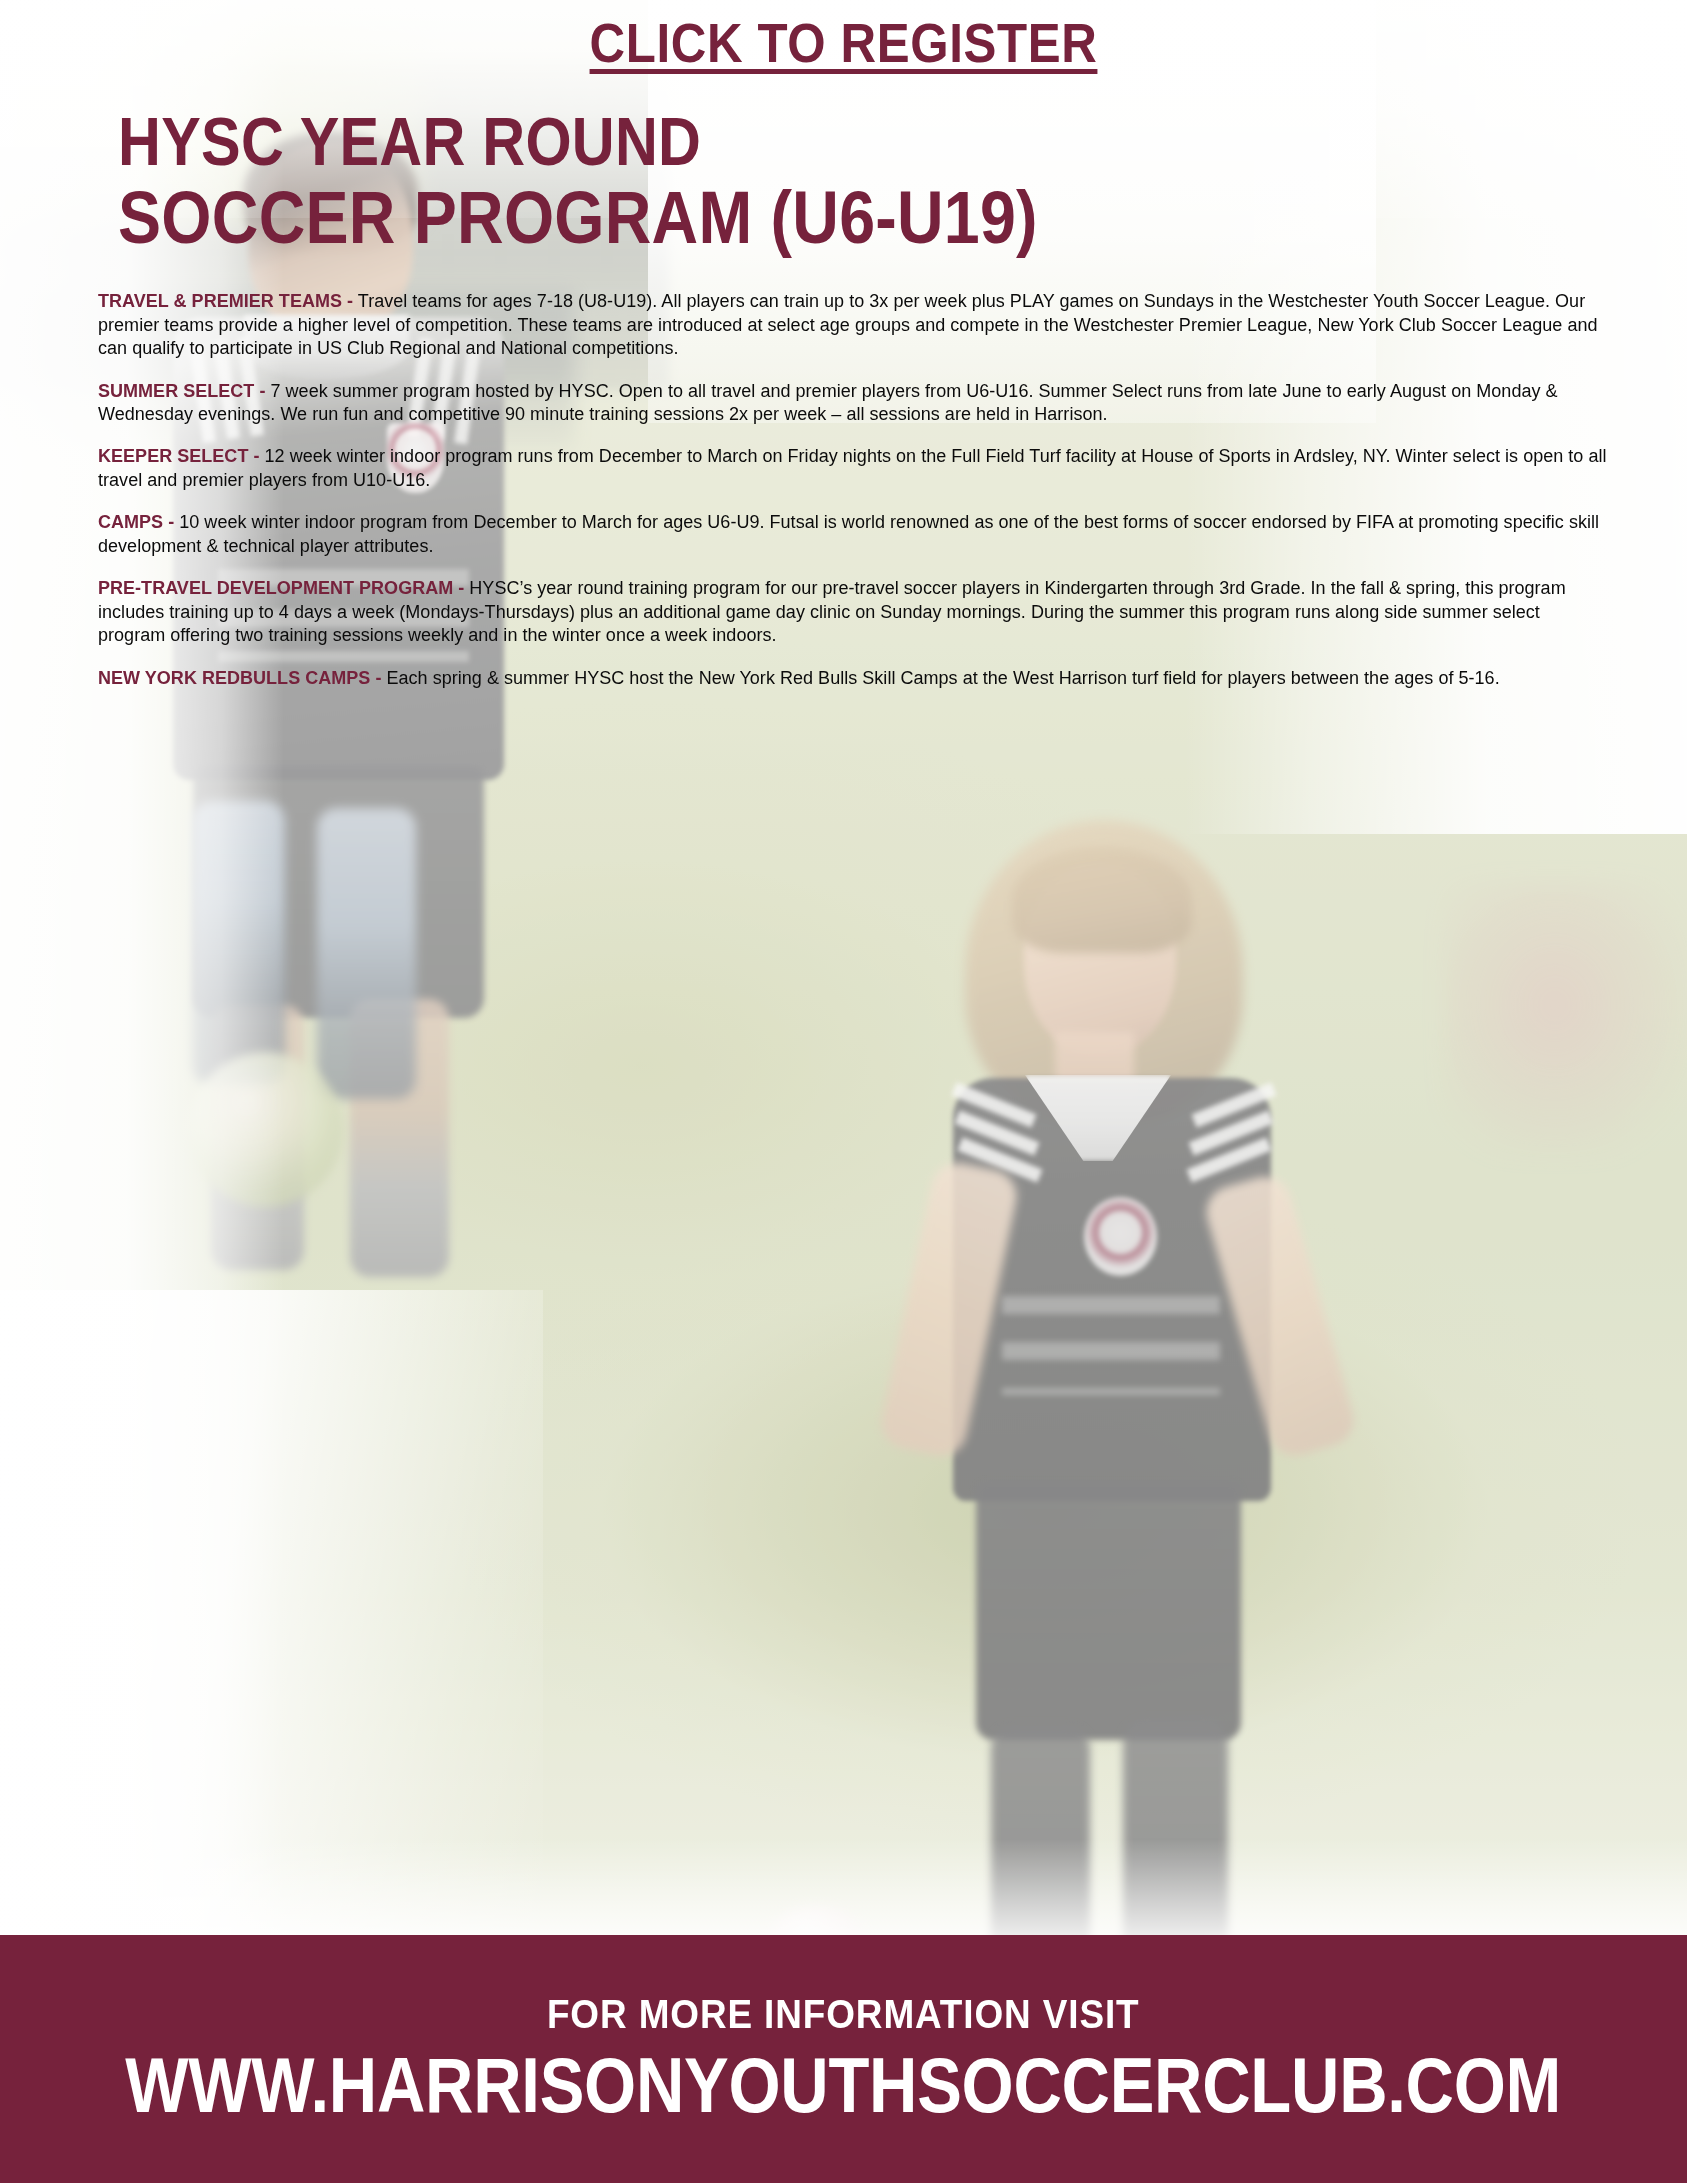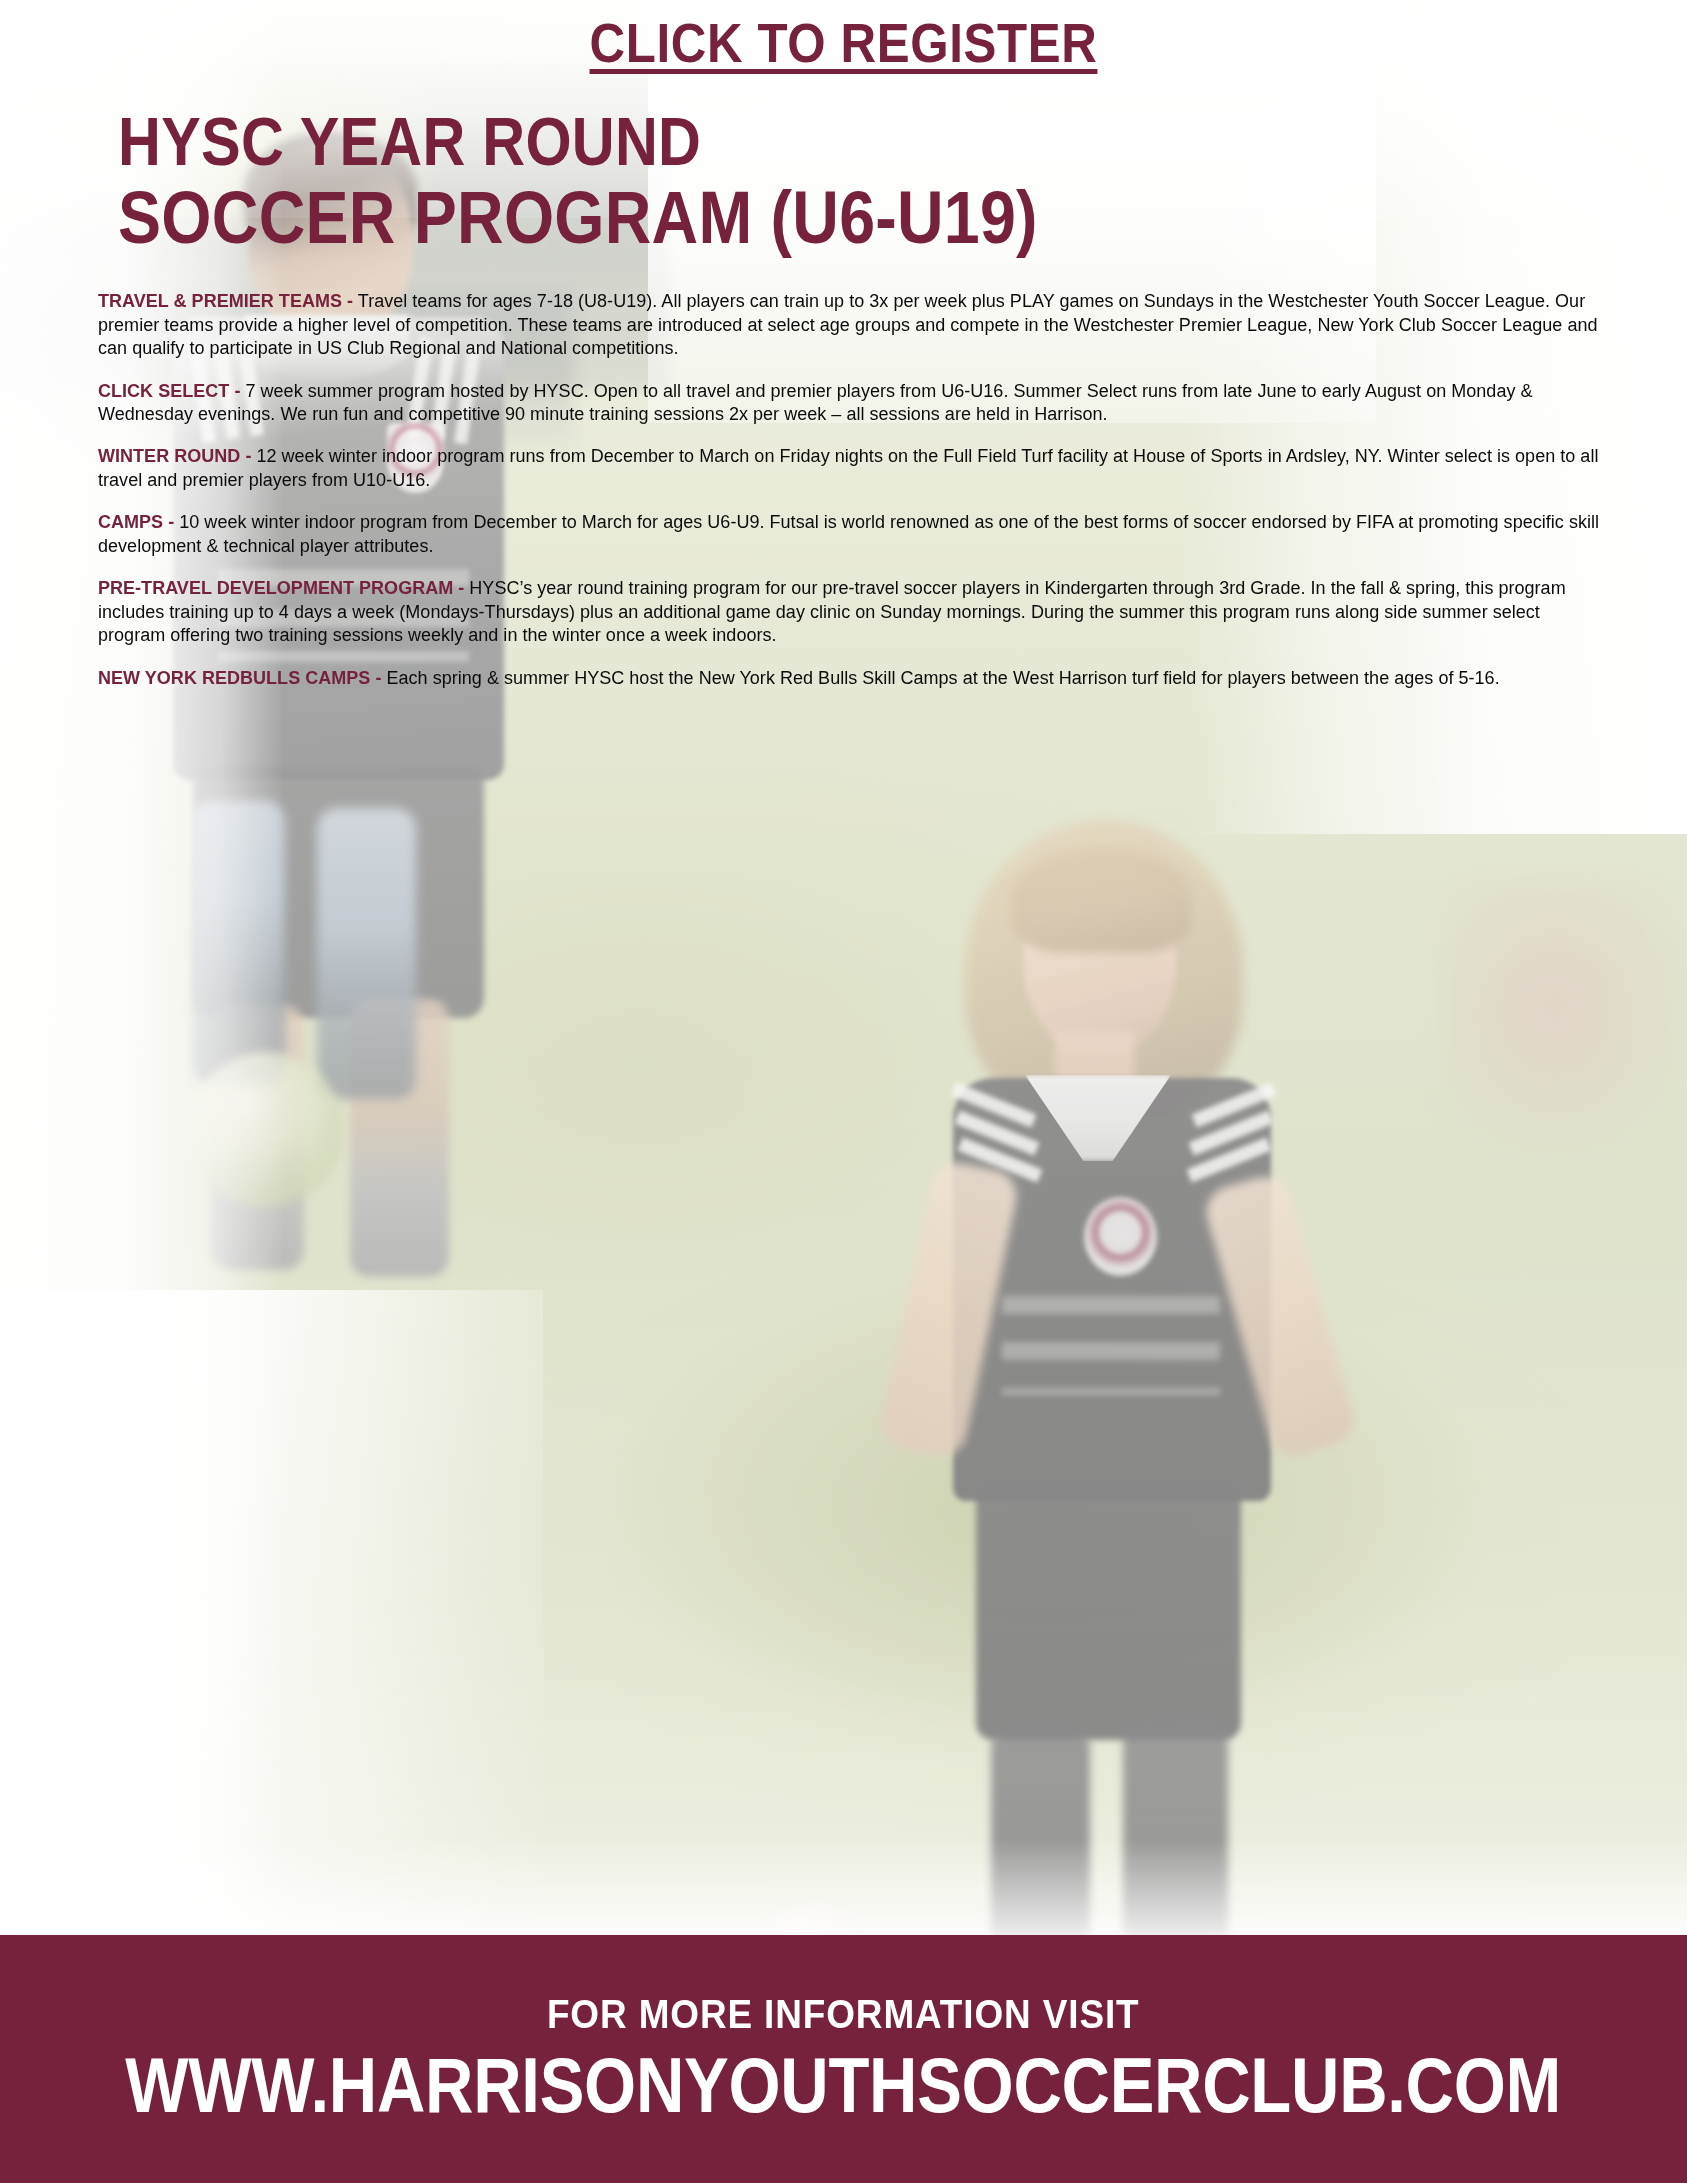--- a/index.html
+++ b/index.html
@@ -464,24 +464,24 @@
   <h1 class="title">
     <span class="title-l1">HYSC YEAR ROUND</span>
     <span class="title-l2">SOCCER PROGRAM (U6-U19)</span>
   </h1>
 
   <div class="body-block">
     <p class="para">
       <span class="lbl">TRAVEL &amp; PREMIER TEAMS -</span><span> Travel teams for ages 7-18 (U8-U19). All players can train up to 3x per week plus PLAY games on Sundays in the Westchester Youth Soccer League.  Our premier teams provide a higher level of competition. These teams are introduced at select age groups and compete in the Westchester Premier League, New York Club Soccer League and can qualify to participate in US Club Regional and National competitions.</span>
     </p>
     <p class="para">
-      <span class="lbl">CLICK SELECT -</span><span> 7 week summer program hosted by HYSC. Open to all travel and premier players from U6-U16.   Summer Select runs from late June to early August on Monday &amp; Wednesday evenings.  We run fun and competitive 90 minute training sessions 2x per week – all sessions are held in Harrison.</span>
-    </p>
-    <p class="para">
-      <span class="lbl">WINTER ROUND -</span><span> 12 week winter indoor program runs from December to March on Friday nights on the Full Field Turf facility at House of Sports in Ardsley, NY.  Winter select is open to all travel and premier players from U10-U16.</span>
+      <span class="lbl">SUMMER SELECT -</span><span> 7 week summer program hosted by HYSC. Open to all travel and premier players from U6-U16.   Summer Select runs from late June to early August on Monday &amp; Wednesday evenings.  We run fun and competitive 90 minute training sessions 2x per week – all sessions are held in Harrison.</span>
+    </p>
+    <p class="para">
+      <span class="lbl">KEEPER SELECT -</span><span> 12 week winter indoor program runs from December to March on Friday nights on the Full Field Turf facility at House of Sports in Ardsley, NY.  Winter select is open to all travel and premier players from U10-U16.</span>
     </p>
     <p class="para">
       <span class="lbl">CAMPS -</span><span> 10 week winter indoor program from December to March for ages U6-U9.  Futsal is world renowned as one of the best forms of soccer endorsed by FIFA at promoting specific skill development &amp; technical player attributes.</span>
     </p>
     <p class="para">
       <span class="lbl">PRE-TRAVEL DEVELOPMENT PROGRAM -</span><span> HYSC’s year round training program for our pre-travel soccer players in Kindergarten through 3rd Grade. In the fall &amp; spring, this program includes training up to 4 days a week (Mondays-Thursdays) plus an additional game day clinic on Sunday mornings. During the summer this program runs along side summer select program offering two training sessions weekly and in the winter once a week indoors.</span>
     </p>
     <p class="para">
       <span class="lbl">NEW YORK REDBULLS CAMPS -</span><span> Each spring &amp; summer HYSC host the New York Red Bulls Skill Camps at the West Harrison turf field for players between the ages of 5-16.</span>
     </p>

